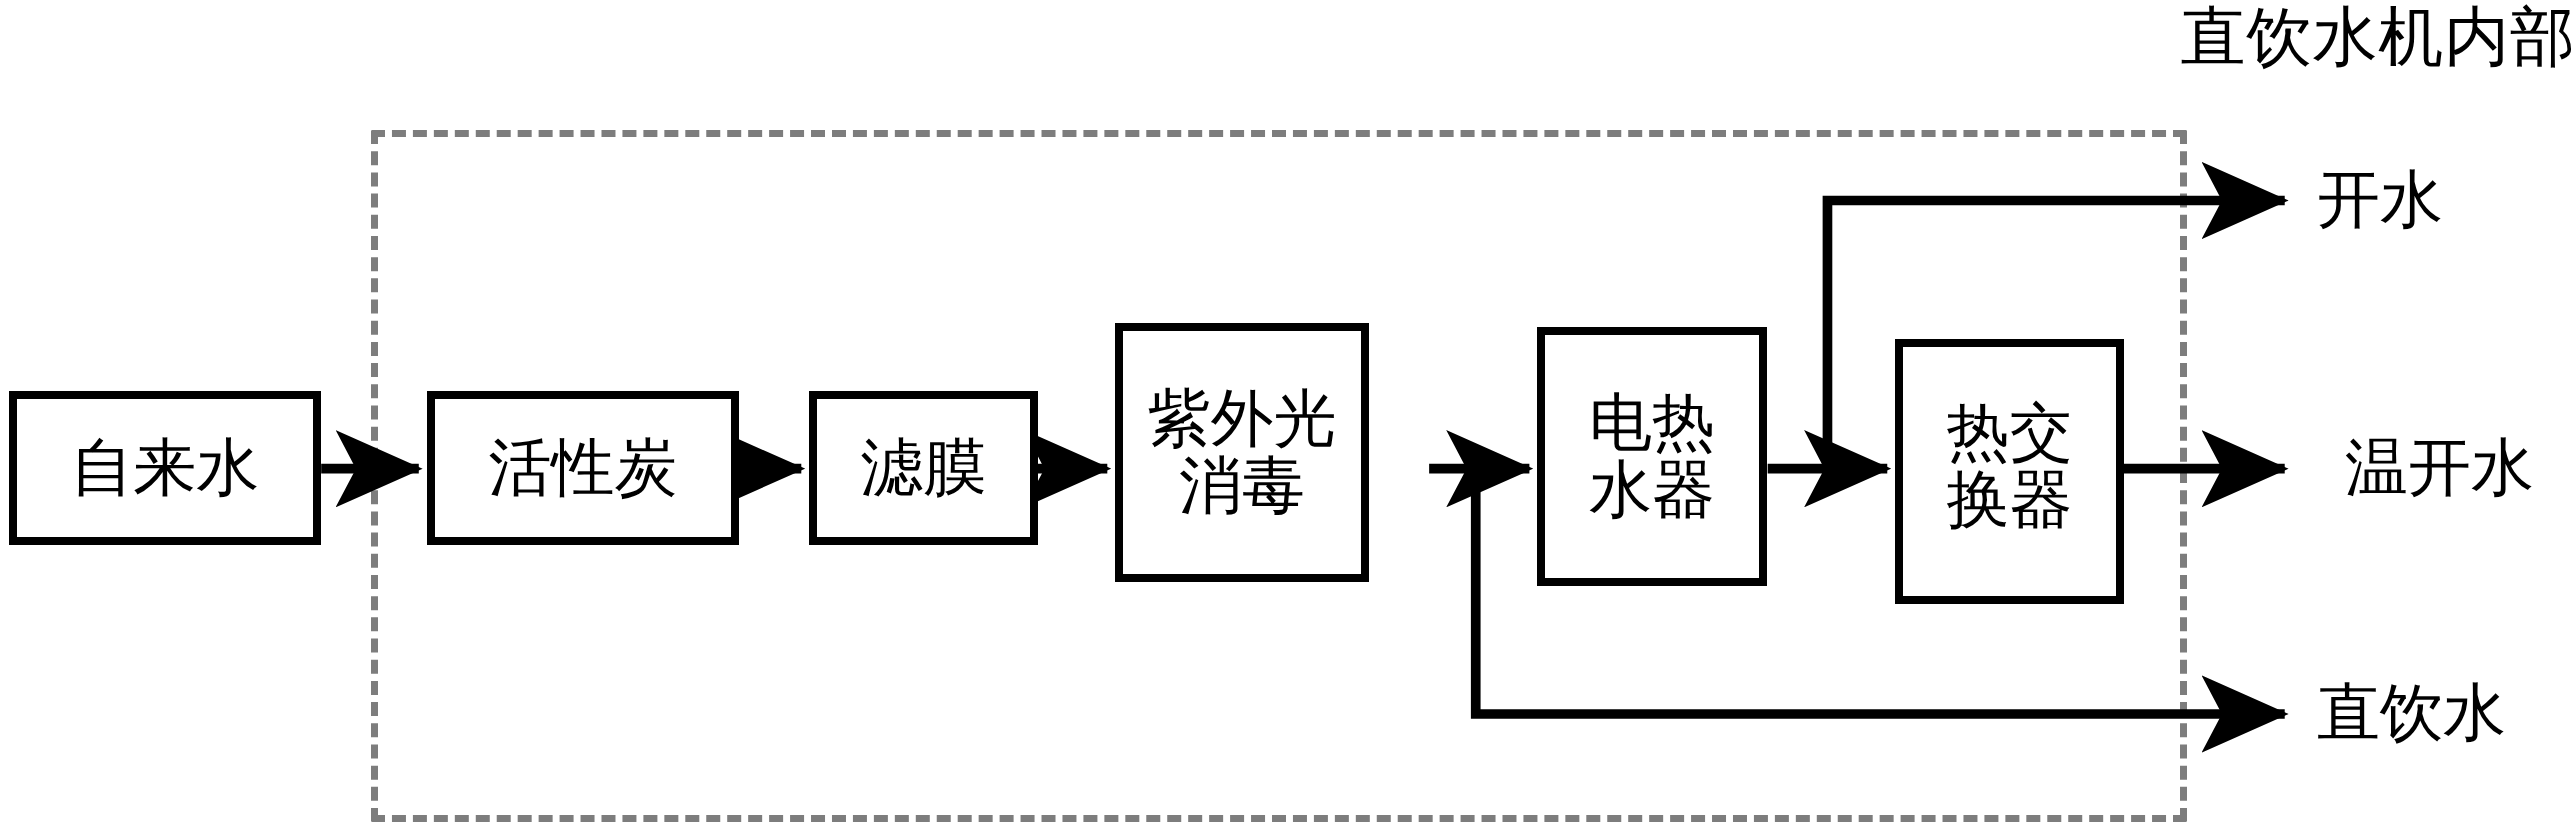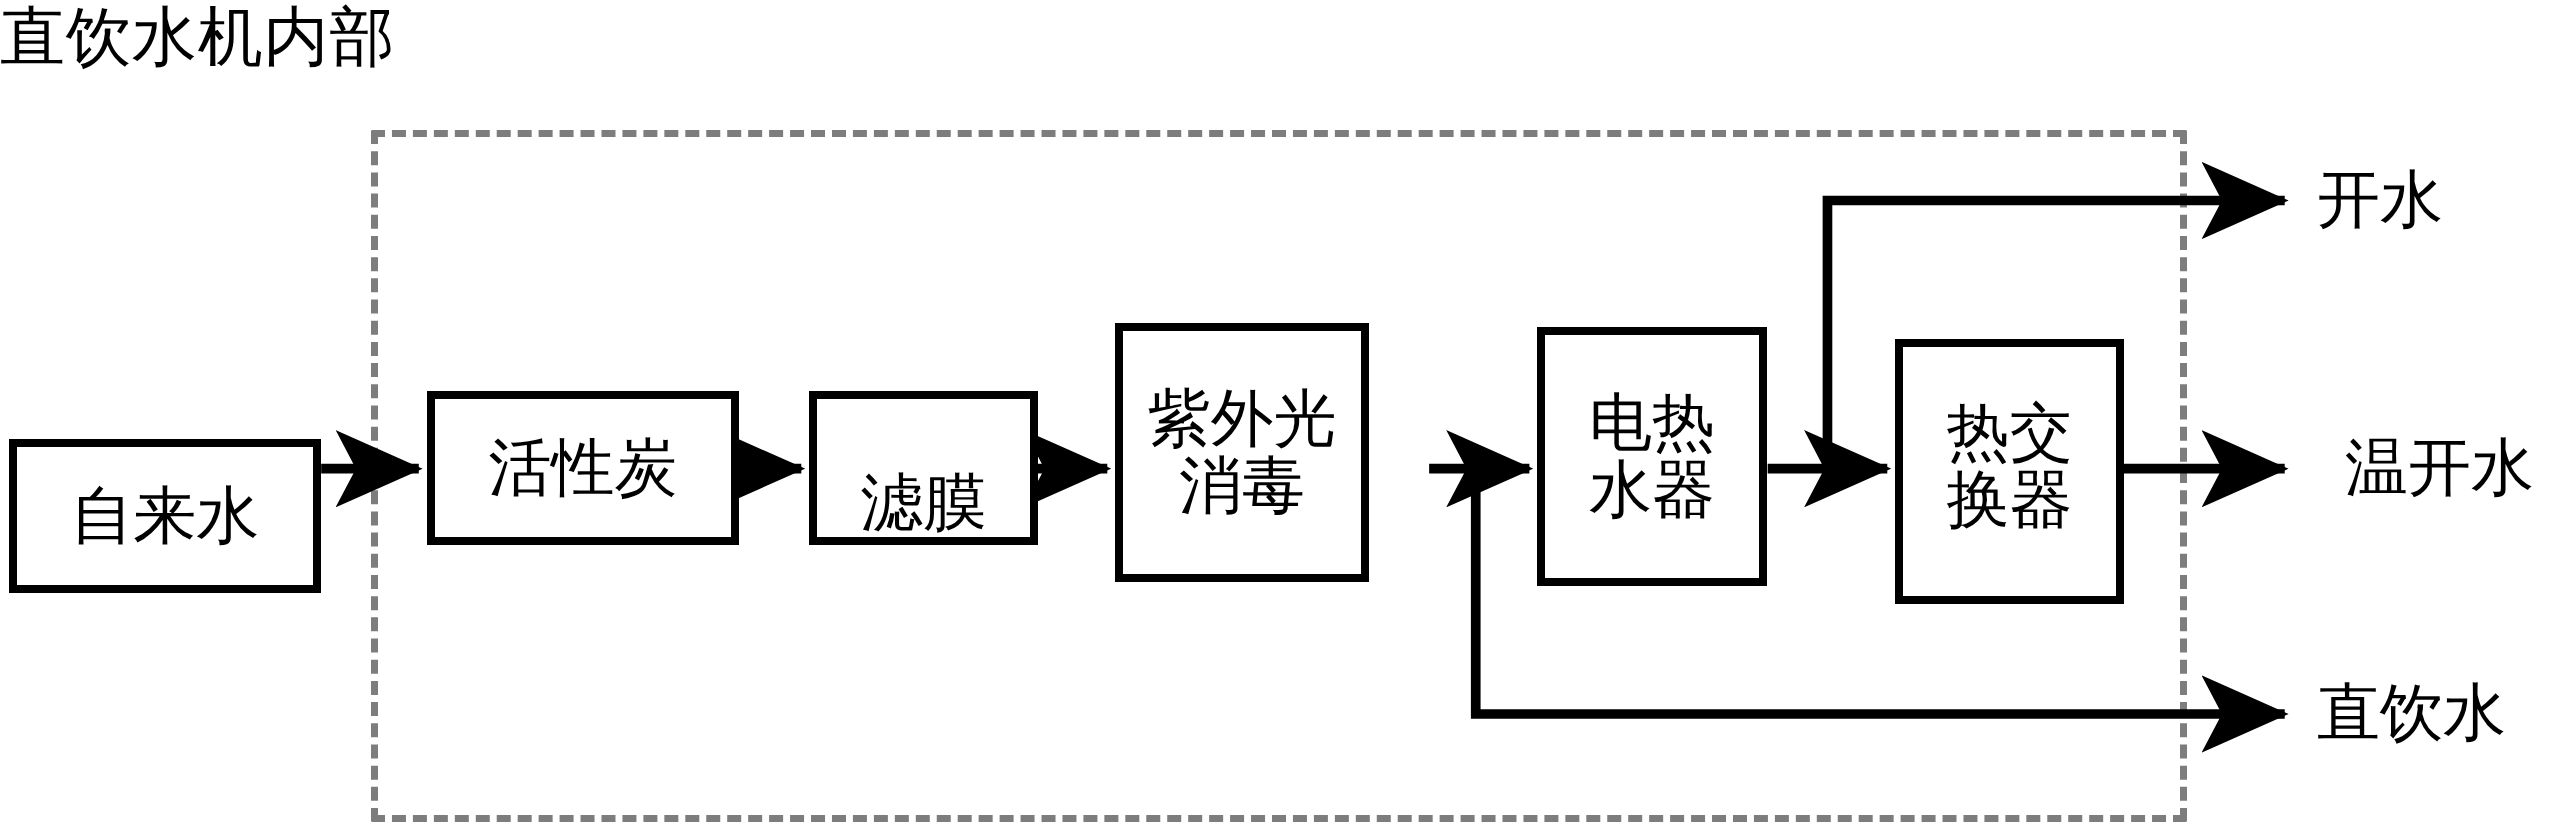--- a/index.html
+++ b/index.html
@@ -13,21 +13,21 @@
     height: 838px;
     background: #ffffff;
     font-family: "DejaVu Sans", "Liberation Sans", sans-serif;
     overflow: hidden;
   }
   #diagram-title {
     position: absolute;
     left: 0;
     top: 3.5px;
     width: 2576px;
-    text-align: left;
+    text-align: right;
     font-size: 65px;
     line-height: 1;
     color: #000000;
     letter-spacing: 0.9px;
     white-space: nowrap;
   }
   
   #enclosure {
     position: absolute;
     left: 371px;
@@ -98,29 +98,29 @@
       <polyline points="1678,533 1678,812 2598,812" marker-end="url(#ah)"></polyline>
 
       <line x1="2010" y1="533" x2="2146" y2="533" marker-end="url(#ah)"></line>
 
       <polyline points="2078,533 2078,228 2598,228" marker-end="url(#ah)"></polyline>
 
       <line x1="2415" y1="533" x2="2598" y2="533" marker-end="url(#ah)"></line>
     </g>
   </svg>
 
-  <div class="node" style="left:8.8px;  top:391px; width:312px; height:154px;margin-top:48px;">
+  <div class="node" style="left:8.8px;  top:391px; width:312px; height:154px;">
     <span>自来水</span>
   </div>
 
   <div class="node" style="left:427px; top:391px; width:312px; height:154px;text-align:right;">
     <span>活性炭</span>
   </div>
 
-  <div class="node" style="left:809px; top:391px; width:229px; height:154px;align-items:flex-end;">
+  <div class="node" style="left:809px; top:391px; width:229px; height:154px;">
     <span>滤膜</span>
   </div>
 
   <div class="node" style="left:1115px; top:323px; width:254px; height:259px;">
     <span>紫外光
 消毒</span>
   </div>
 
   <div class="node" style="left:1537px; top:327px; width:230px; height:259px;">
     <span>电热

